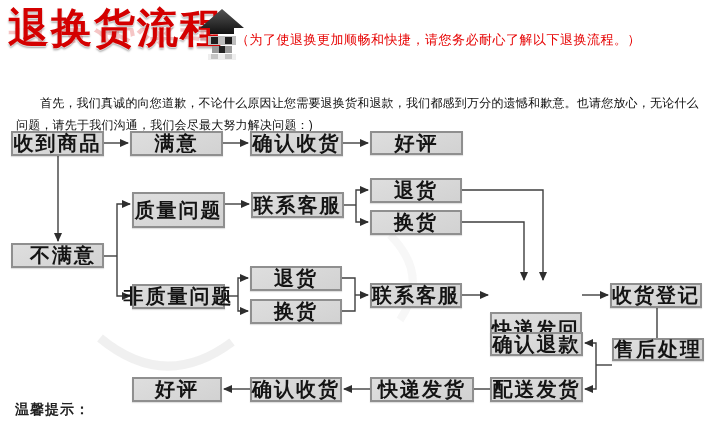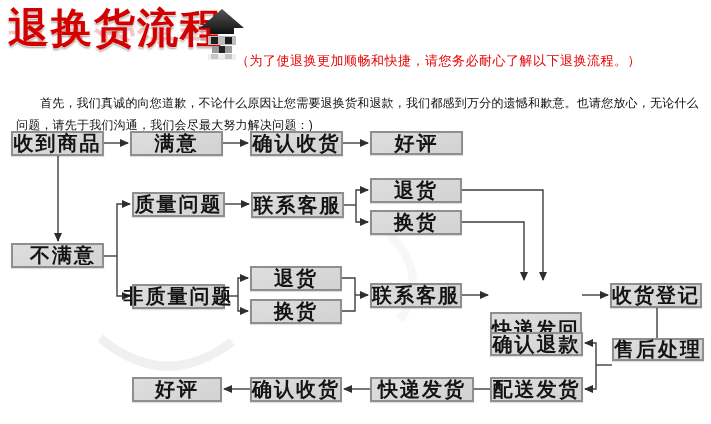--- a/index.html
+++ b/index.html
@@ -22,21 +22,21 @@
     color:#d40000;white-space:nowrap;transform:scaleY(-1);transform-origin:top;
     opacity:.22;pointer-events:none;
   }
   .reflect-fade{
     position:absolute;left:0;top:54px;width:240px;height:22px;
     background:linear-gradient(to bottom, rgba(255,255,255,.45), #ffffff 80%);
     pointer-events:none;
   }
   .house-icon{position:absolute;left:198px;top:8px;width:50px;height:58px;}
   .subtitle{
-    position:absolute;left:236px;top:52px;width:460px;
+    position:absolute;left:236px;top:31px;width:460px;
     font-size:13px;color:#e60000;letter-spacing:.5px;white-space:nowrap;
   }
 
   
   .intro{
     position:absolute;left:16px;top:80px;width:688px;
     font-size:12px;line-height:22px;color:#0d0d0d;text-indent:2em;
     letter-spacing:.2px;
   }
 
@@ -140,34 +140,35 @@
         <polyline points="596,365 596,389 585,389" fill="none" stroke="#3f3f3f" stroke-width="1.4" marker-end="url(#arrowhead)"></polyline>
         <polyline points="490,389 464,389" fill="none" stroke="#3f3f3f" stroke-width="1.4" marker-end="url(#arrowhead)"></polyline>
         <polyline points="370,389 344,389" fill="none" stroke="#3f3f3f" stroke-width="1.4" marker-end="url(#arrowhead)"></polyline>
         <polyline points="250,389 224,389" fill="none" stroke="#3f3f3f" stroke-width="1.4" marker-end="url(#arrowhead)"></polyline>
       </svg>
     <div id="flow-nodes">
         <div class="node" style="left: 11px; top: 131px; width: 93px; height: 25px;">收到商品</div>
         <div class="node" style="left: 130px; top: 131px; width: 93px; height: 25px;">满意</div>
         <div class="node" style="left: 250px; top: 131px; width: 93px; height: 25px;">确认收货</div>
         <div class="node" style="left: 370px; top: 131px; width: 93px; height: 24px;">好评</div>
-        <div class="node" style="left: 132px; top: 192px; width: 93px; height: 25px;">质量问题</div>
+        <div class="node" style="left: 132px; top: 192px; width: 93px; height: 36px;">质量问题</div>
         <div class="node" style="left: 251px; top: 192px; width: 93px; height: 26px;">联系客服</div>
         <div class="node" style="left: 370px; top: 178px; width: 92px; height: 25px;">退货</div>
         <div class="node" style="left: 370px; top: 210px; width: 92px; height: 25px;">换货</div>
         <div class="node" style="left: 11px; top: 243px; width: 93px; height: 25px; padding-left: 11px;">不满意</div>
         <div class="node" style="left: 132px; top: 284px; width: 93px; height: 25px;">非质量问题</div>
         <div class="node" style="left: 250px; top: 266px; width: 92px; height: 25px;">退货</div>
         <div class="node" style="left: 250px; top: 299px; width: 92px; height: 25px;">换货</div>
         <div class="node" style="left: 370px; top: 283px; width: 92px; height: 25px;">联系客服</div>
         <div class="node" style="left: 490px; top: 282px; width: 92px; height: 34px; margin-top: 30px;">快递发回</div>
         <div class="node" style="left: 610px; top: 283px; width: 92px; height: 25px; text-align: center;">收货登记</div>
         <div class="node" style="left: 490px; top: 332px; width: 93px; height: 24px;">确认退款</div>
         <div class="node" style="left: 612px; top: 338px; width: 92px; height: 23px;">售后处理</div>
         <div class="node" style="left: 490px; top: 377px; width: 93px; height: 25px;">配送发货</div>
         <div class="node" style="left: 370px; top: 377px; width: 104px; height: 25px;">快递发货</div>
         <div class="node" style="left: 250px; top: 377px; width: 92px; height: 25px;">确认收货</div>
         <div class="node" style="left: 132px; top: 377px; width: 90px; height: 25px;">好评</div>
       </div>
   </div>
 
+  <div class="tip">温馨提示：</div>
 
 </div>
 
 </body></html>

